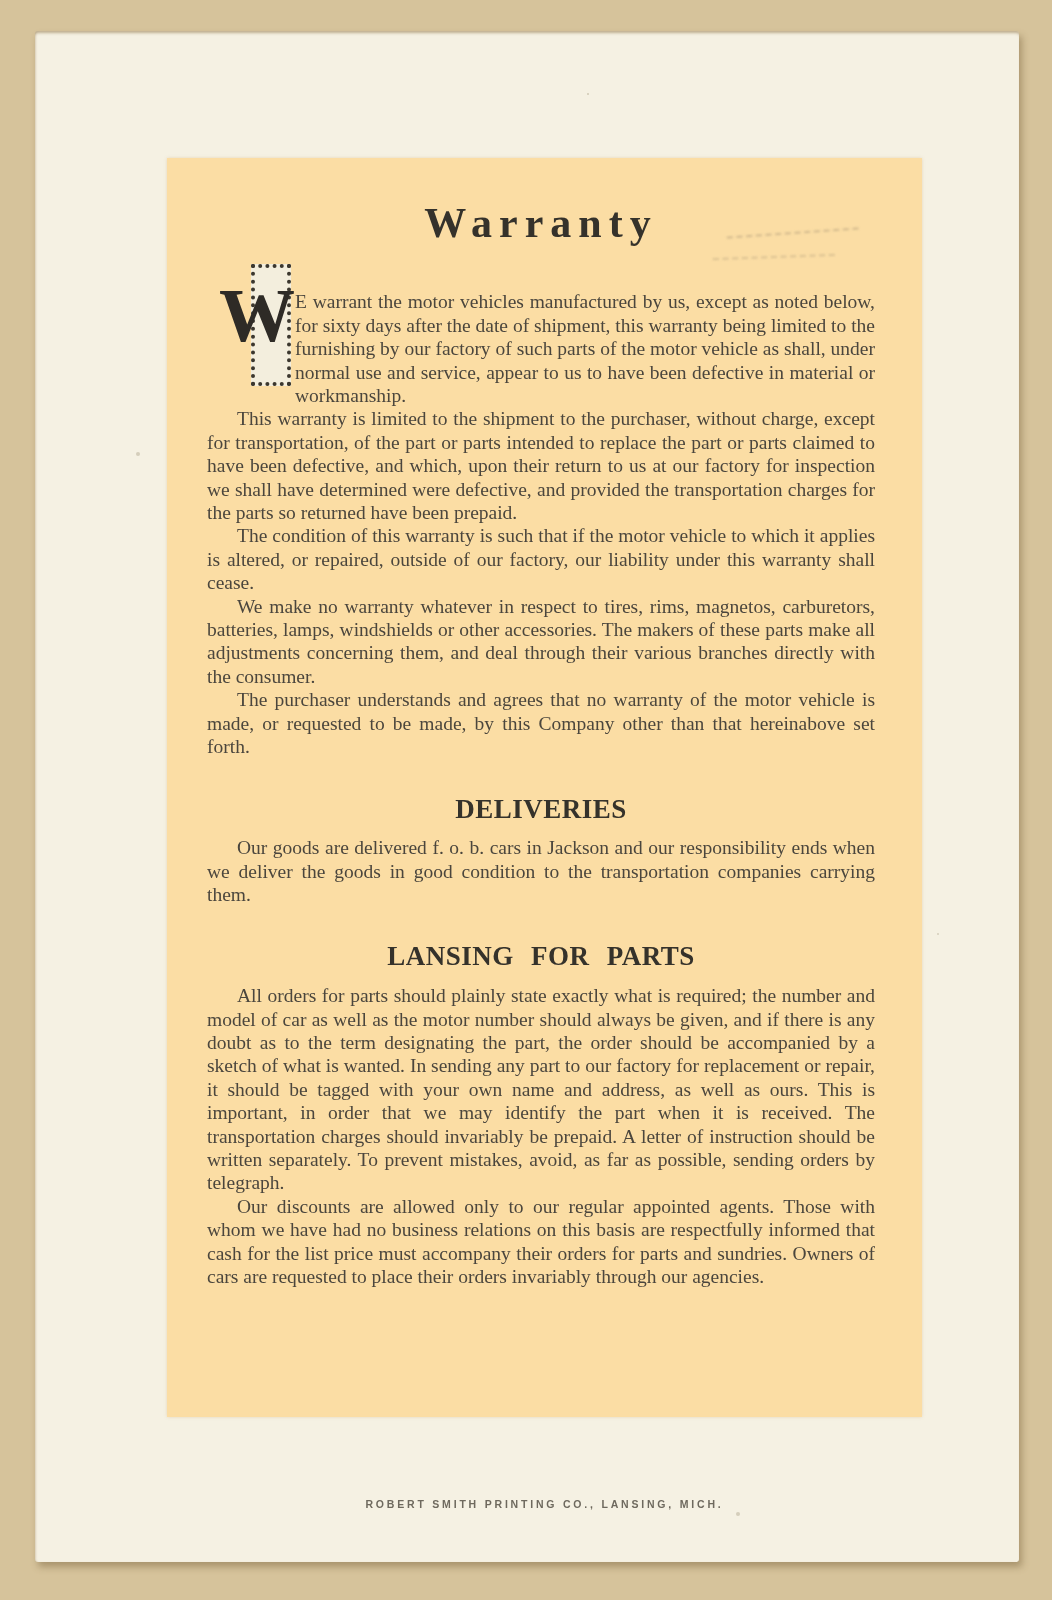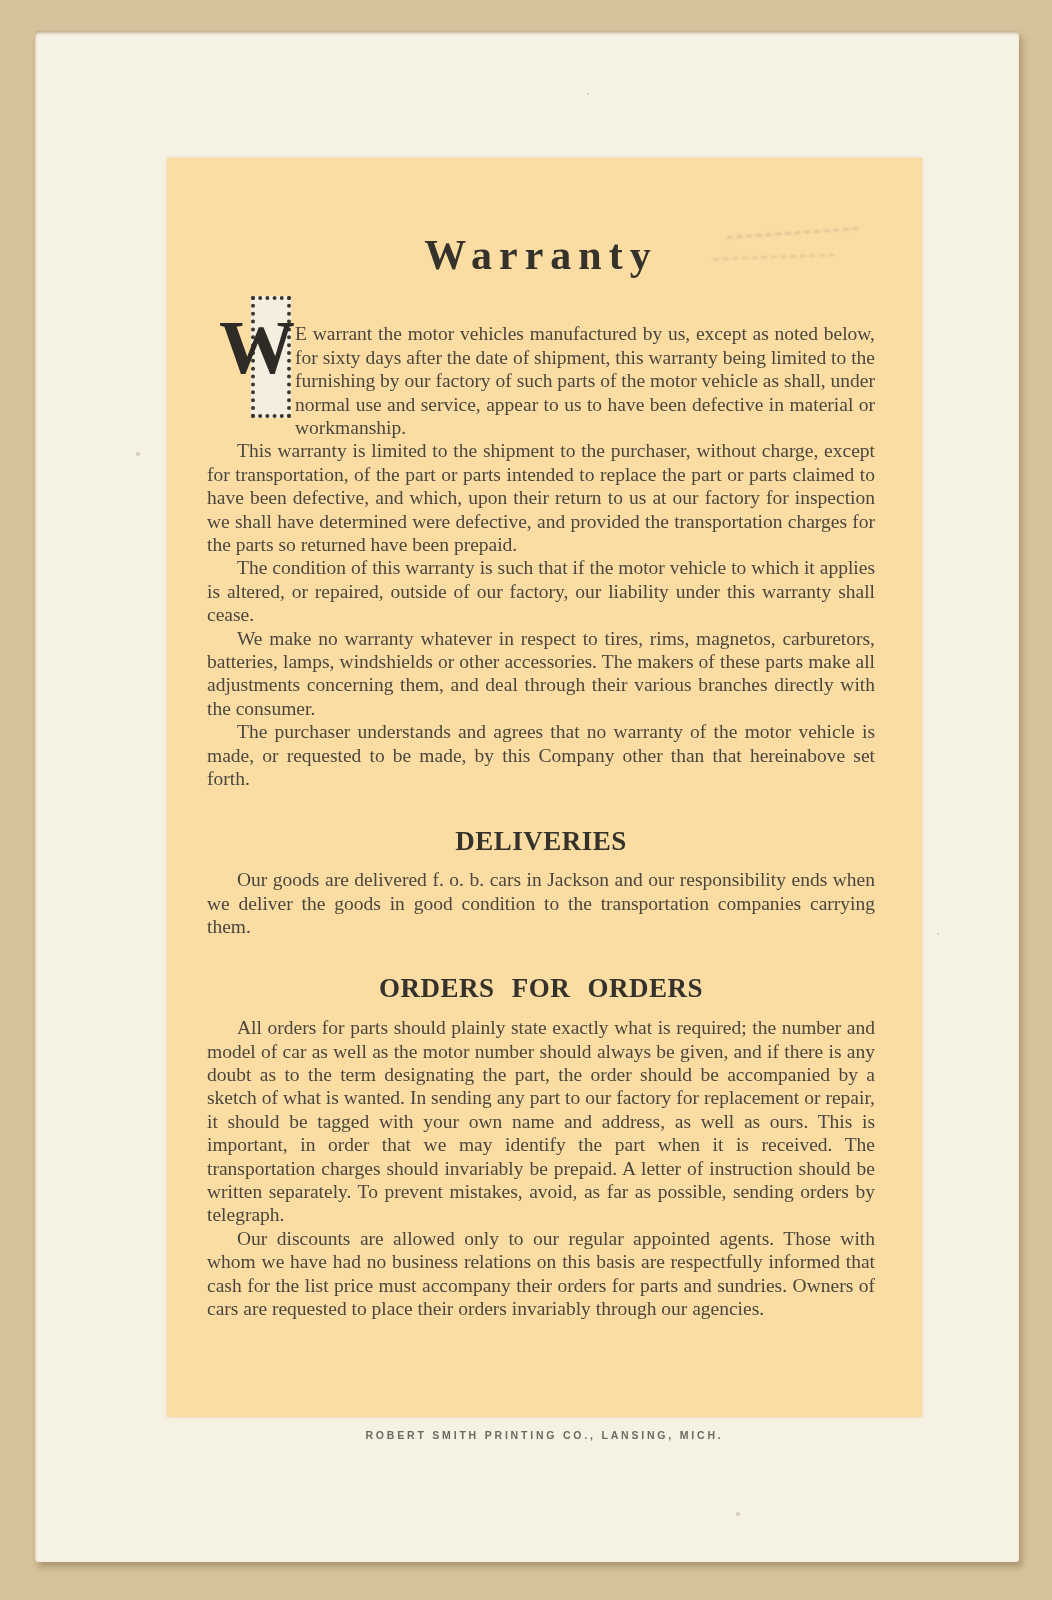--- a/index.html
+++ b/index.html
@@ -53,21 +53,21 @@
     filter:blur(0.8px);
   }
   .mark-a{left:560px;top:74px;width:132px;height:10px;
     border-top:2px dashed rgba(125,113,92,.32);transform:rotate(-4deg);}
   .mark-b{left:546px;top:98px;width:122px;height:10px;
     border-top:2px dashed rgba(125,113,92,.26);transform:rotate(-2deg);}
   .content{
     position:absolute;left:40px;top:0;width:668px;
   }
   h1.doc-title{
-    margin:0;padding-top:72px;
+    margin:0;padding-top:40px;
     font-size:42px;line-height:1.2;font-weight:bold;
     letter-spacing:7px;text-align:center;
     color:var(--heading-ink);
   }
   p.body{
     margin:0;
     font-size:19.5px;line-height:23.4px;
     text-align:justify;
     color:var(--ink);
   }
@@ -86,21 +86,21 @@
     font-size:76px;line-height:1;font-weight:bold;
     color:#2e2b26;
   }
   h2.sec{
     margin:36px 0 12px 0;
     font-size:27px;line-height:1.1;font-weight:bold;
     text-align:center;letter-spacing:0.5px;word-spacing:10px;
     color:var(--heading-ink);
   }
   .credit{
-    position:absolute;left:132px;top:1398px;width:755px;
+    position:absolute;left:132px;top:1467px;width:755px;
     text-align:center;
     font-family:"Liberation Sans","DejaVu Sans",sans-serif;
     font-size:10.5px;font-weight:bold;letter-spacing:2.8px;
     color:var(--credit-ink);
   }
 </style>
 </head>
 <body>
 
 <div class="page">
@@ -122,20 +122,20 @@
       </p>
 
       <p class="body indent">This warranty is limited to the shipment to the purchaser, without charge, except for transportation, of the part or parts intended to replace the part or parts claimed to have been defective, and which, upon their return to us at our factory for inspection we shall have determined were defective, and provided the transportation charges for the parts so returned have been prepaid.</p>
       <p class="body indent">The condition of this warranty is such that if the motor vehicle to which it applies is altered, or repaired, outside of our factory, our liability under this warranty shall cease.</p>
       <p class="body indent">We make no warranty whatever in respect to tires, rims, magnetos, carburetors, batteries, lamps, windshields or other accessories. The makers of these parts make all adjustments concerning them, and deal through their various branches directly with the consumer.</p>
       <p class="body indent">The purchaser understands and agrees that no warranty of the motor vehicle is made, or requested to be made, by this Company other than that hereinabove set forth.</p>
 
       <h2 class="sec">DELIVERIES</h2>
       <p class="body indent">Our goods are delivered f. o. b. cars in Jackson and our responsibility ends when we deliver the goods in good condition to the transportation companies carrying them.</p>
 
-      <h2 class="sec">ORDERS FOR ORDERS</h2>
+      <h2 class="sec">LANSING FOR PARTS</h2>
       <p class="body indent">All orders for parts should plainly state exactly what is required; the number and model of car as well as the motor number should always be given, and if there is any doubt as to the term designating the part, the order should be accompanied by a sketch of what is wanted. In sending any part to our factory for replacement or repair, it should be tagged with your own name and address, as well as ours. This is important, in order that we may identify the part when it is received. The transportation charges should invariably be prepaid. A letter of instruction should be written separately. To prevent mistakes, avoid, as far as possible, sending orders by telegraph.</p>
       <p class="body indent">Our discounts are allowed only to our regular appointed agents. Those with whom we have had no business relations on this basis are respectfully informed that cash for the list price must accompany their orders for parts and sundries. Owners of cars are requested to place their orders invariably through our agencies.</p>
     </div>
   </div>
 
   <div class="credit">ROBERT SMITH PRINTING CO., LANSING, MICH.</div>
 </div>
 
 </body></html>

